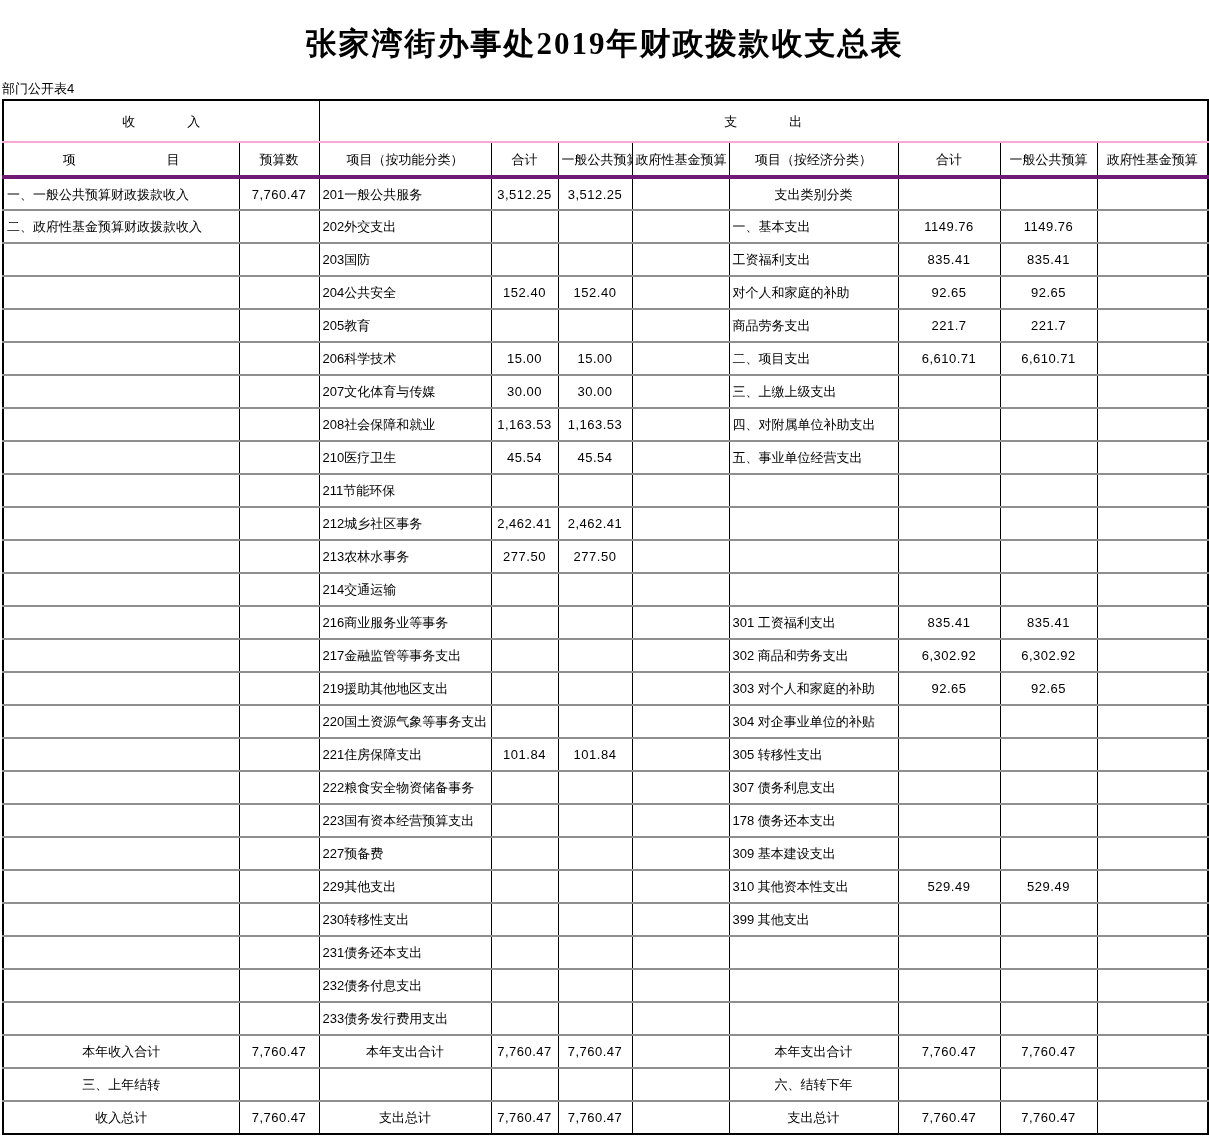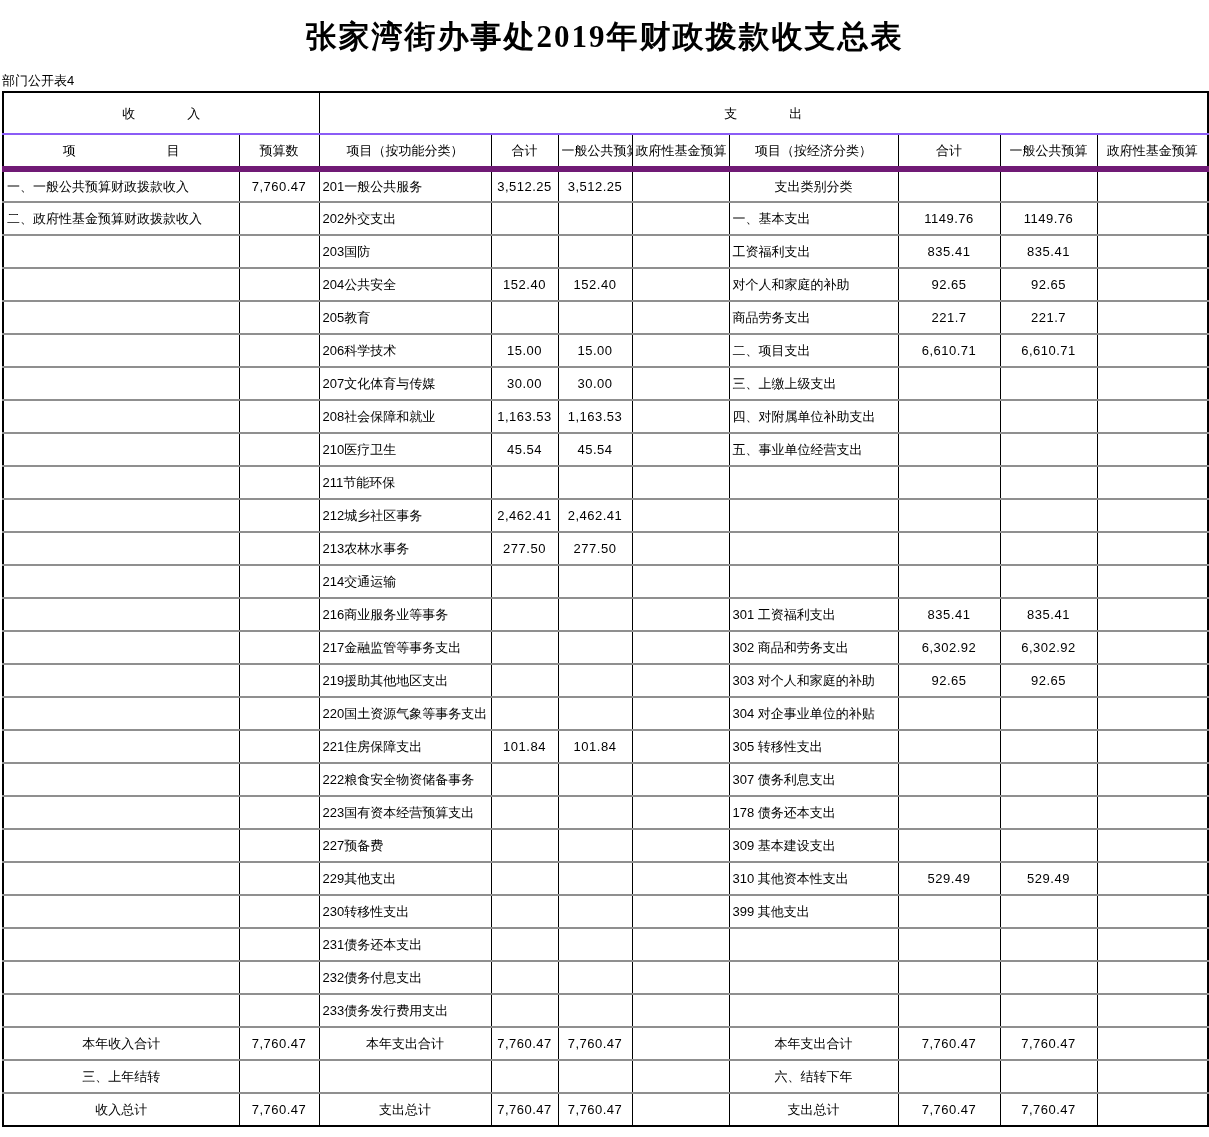--- a/index.html
+++ b/index.html
@@ -8,21 +8,21 @@
     background: #ffffff;
   }
   body {
     width: 1209px;
     height: 1137px;
     overflow: hidden;
     color: #000;
     font-family: "Liberation Sans", sans-serif;
   }
   .title {
-    margin: 8px;
+    margin: 15px;
     padding-top: 8px;
     text-align: center;
     font-size: 31px;
     font-weight: bold;
     letter-spacing: 2px;
     font-family: "Liberation Serif", serif;
   }
   .subtitle {
     font-size: 13px;
     margin: 14px 4px 1px 2px;
@@ -45,22 +45,22 @@
     overflow: hidden;
     white-space: nowrap;
     box-sizing: border-box;
   }
   .budget-table thead td {
     text-align: center;
     border-top: 1px solid #000;
     font-size: 13px;
   }
   .budget-table tr.sec-row td { height: 42px; border-top: none; }
-  .budget-table tr.col-row td { height: 35px; border-top: 2px solid #8b5cf6; }
-  .budget-table tbody tr:first-child td { border-top: 6px solid #701a75; }
+  .budget-table tr.col-row td { height: 35px; border-top: 2px solid #f9a8d4; }
+  .budget-table tbody tr:first-child td { border-top: 4px solid #701a75; }
   .budget-table td.num { text-align: center; letter-spacing: 0.5px; }
   .budget-table td.ctr { text-align: center; }
   .budget-table td.lft { text-align: left; }
 </style>
 </head>
 <body>
 
 <div class="page">
   <h1 class="title">张家湾街办事处2019年财政拨款收支总表</h1>
   <div class="subtitle">部门公开表4</div>

